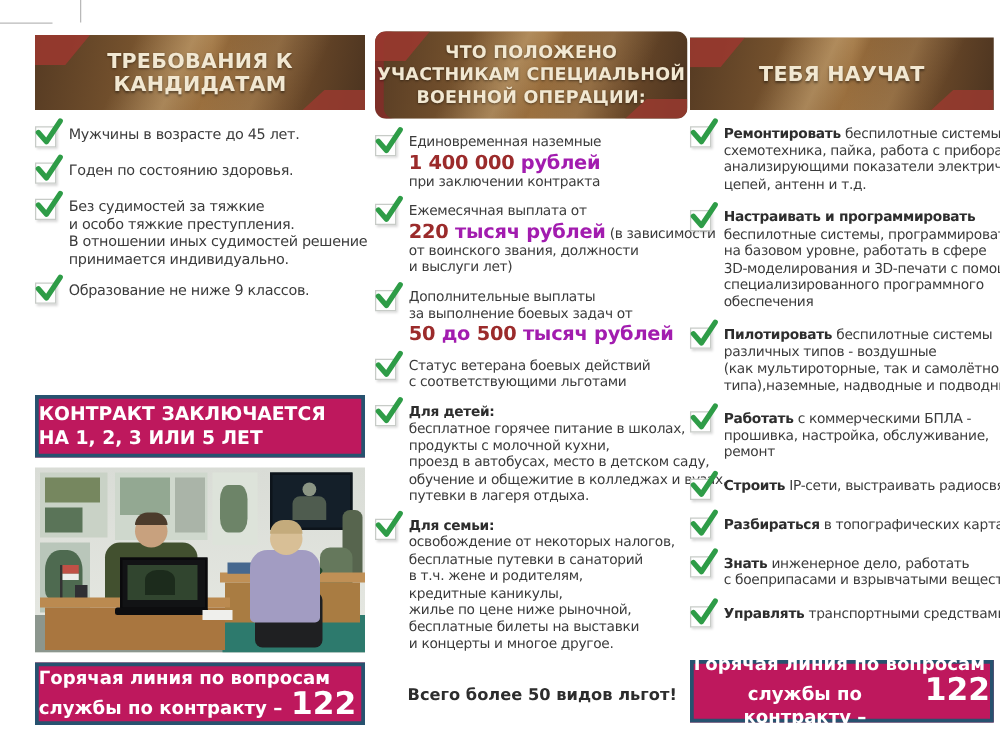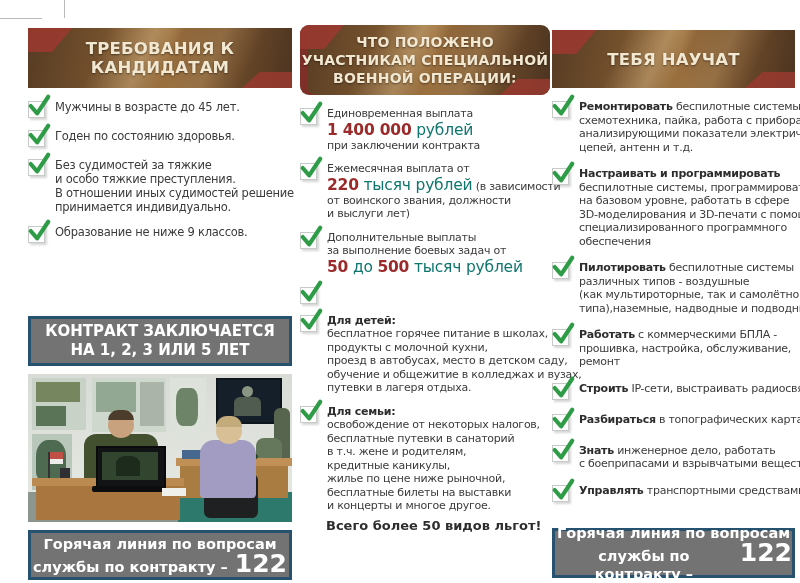--- a/index.html
+++ b/index.html
@@ -39,35 +39,35 @@
   .item{display:flex;align-items:flex-start;gap:10px;}
   #left-list .item + .item{margin-top:11px;}
   #mid-list .item + .item{margin-top:10px;}
   #right-list .item + .item{margin-top:13px;}
   .checkbox{position:relative;flex:0 0 15px;width:15px;height:15px;margin-top:1px;
       background:#fefefe;border:1px solid #c7cbc7;box-shadow:1.5px 1.5px 2px rgba(0,0,0,.16);}
   .check{position:absolute;left:-2px;top:-8px;width:24px;height:24px;overflow:visible;}
   .itext{white-space:pre;}
   .sg-n{}
   .sg-b{font-weight:700;color:#2d2d2d;}
-  .sg-B{font-weight:400;color:#0f766e;font-size:15.5px;line-height:18px;letter-spacing:-0.2px;}
+  .sg-B{font-weight:700;color:#a21caf;font-size:15.5px;line-height:18px;letter-spacing:-0.2px;}
   .sg-r{font-weight:700;color:#9b2b2b;font-size:15.5px;line-height:18px;letter-spacing:-0.2px;}
 
   
-  .banner-blue{position:absolute;left:0;width:100%;background:#737373;border:3px solid #27526f;
+  .banner-blue{position:absolute;left:0;width:100%;background:#be185d;border:3px solid #27526f;
       box-sizing:border-box;color:#fff;font-weight:700;display:flex;flex-direction:column;
-      align-items:center;justify-content:center;text-align:center;}
+      align-items:flex-start;justify-content:center;text-align:center;}
   #contract-banner{top:288px;height:50px;font-size:15px;line-height:19px;}
   .hotline{height:50px;font-size:14.5px;line-height:18px;}
   #hotline-left{top:502px;}
   #hotline-right{top:498px;}
   .hotline-l2{display:flex;align-items:baseline;gap:7px;}
   .hotline-num{font-size:25px;line-height:22px;}
 
-  #mid-footer{position:absolute;left:26px;top:493px;font-weight:700;font-size:13px;color:#2d2d2d;white-space:pre;}
+  #mid-footer{position:absolute;left:26px;top:524px;font-weight:700;font-size:13px;color:#2d2d2d;white-space:pre;}
 
   
   #photo{position:absolute;left:0;top:346px;width:264px;height:148px;overflow:hidden;
       background:linear-gradient(#d9dcd6,#e7e9e3);}
   .ph{position:absolute;}
 </style>
 </head>
 <body>
 
 <div id="page">
@@ -178,21 +178,21 @@
 УЧАСТНИКАМ СПЕЦИАЛЬНОЙ
 ВОЕННОЙ ОПЕРАЦИИ:</span>
     </div>
     <div class="list" id="mid-list">
         <div class="item">
           <span class="checkbox">
             <svg class="check" viewBox="0 0 26 26">
               <path d="M4 13 L11 21 L23 3" fill="none" stroke="#2e9c47" stroke-width="4.5" stroke-linecap="round" stroke-linejoin="round"></path>
             </svg>
           </span>
-          <div class="itext"><span class="sg-n">Единовременная выплата
+          <div class="itext"><span class="sg-n">Единовременная наземные
 </span><span class="sg-r">1 400 000</span><span class="sg-B"> рублей</span><span class="sg-n">
 при заключении контракта</span></div>
         </div>
         <div class="item">
           <span class="checkbox">
             <svg class="check" viewBox="0 0 26 26">
               <path d="M4 13 L11 21 L23 3" fill="none" stroke="#2e9c47" stroke-width="4.5" stroke-linecap="round" stroke-linejoin="round"></path>
             </svg>
           </span>
           <div class="itext"><span class="sg-n">Ежемесячная выплата от
@@ -209,20 +209,22 @@
           <div class="itext"><span class="sg-n">Дополнительные выплаты
 за выполнение боевых задач от
 </span><span class="sg-r">50</span><span class="sg-B"> до </span><span class="sg-r">500</span><span class="sg-B"> тысяч рублей</span></div>
         </div>
         <div class="item">
           <span class="checkbox">
             <svg class="check" viewBox="0 0 26 26">
               <path d="M4 13 L11 21 L23 3" fill="none" stroke="#2e9c47" stroke-width="4.5" stroke-linecap="round" stroke-linejoin="round"></path>
             </svg>
           </span>
+          <div class="itext"><span class="sg-n">Статус ветерана боевых действий
+с соответствующими льготами</span></div>
         </div>
         <div class="item">
           <span class="checkbox">
             <svg class="check" viewBox="0 0 26 26">
               <path d="M4 13 L11 21 L23 3" fill="none" stroke="#2e9c47" stroke-width="4.5" stroke-linecap="round" stroke-linejoin="round"></path>
             </svg>
           </span>
           <div class="itext"><span class="sg-b">Для детей:</span><span class="sg-n">
 бесплатное горячее питание в школах,
 продукты с молочной кухни,

